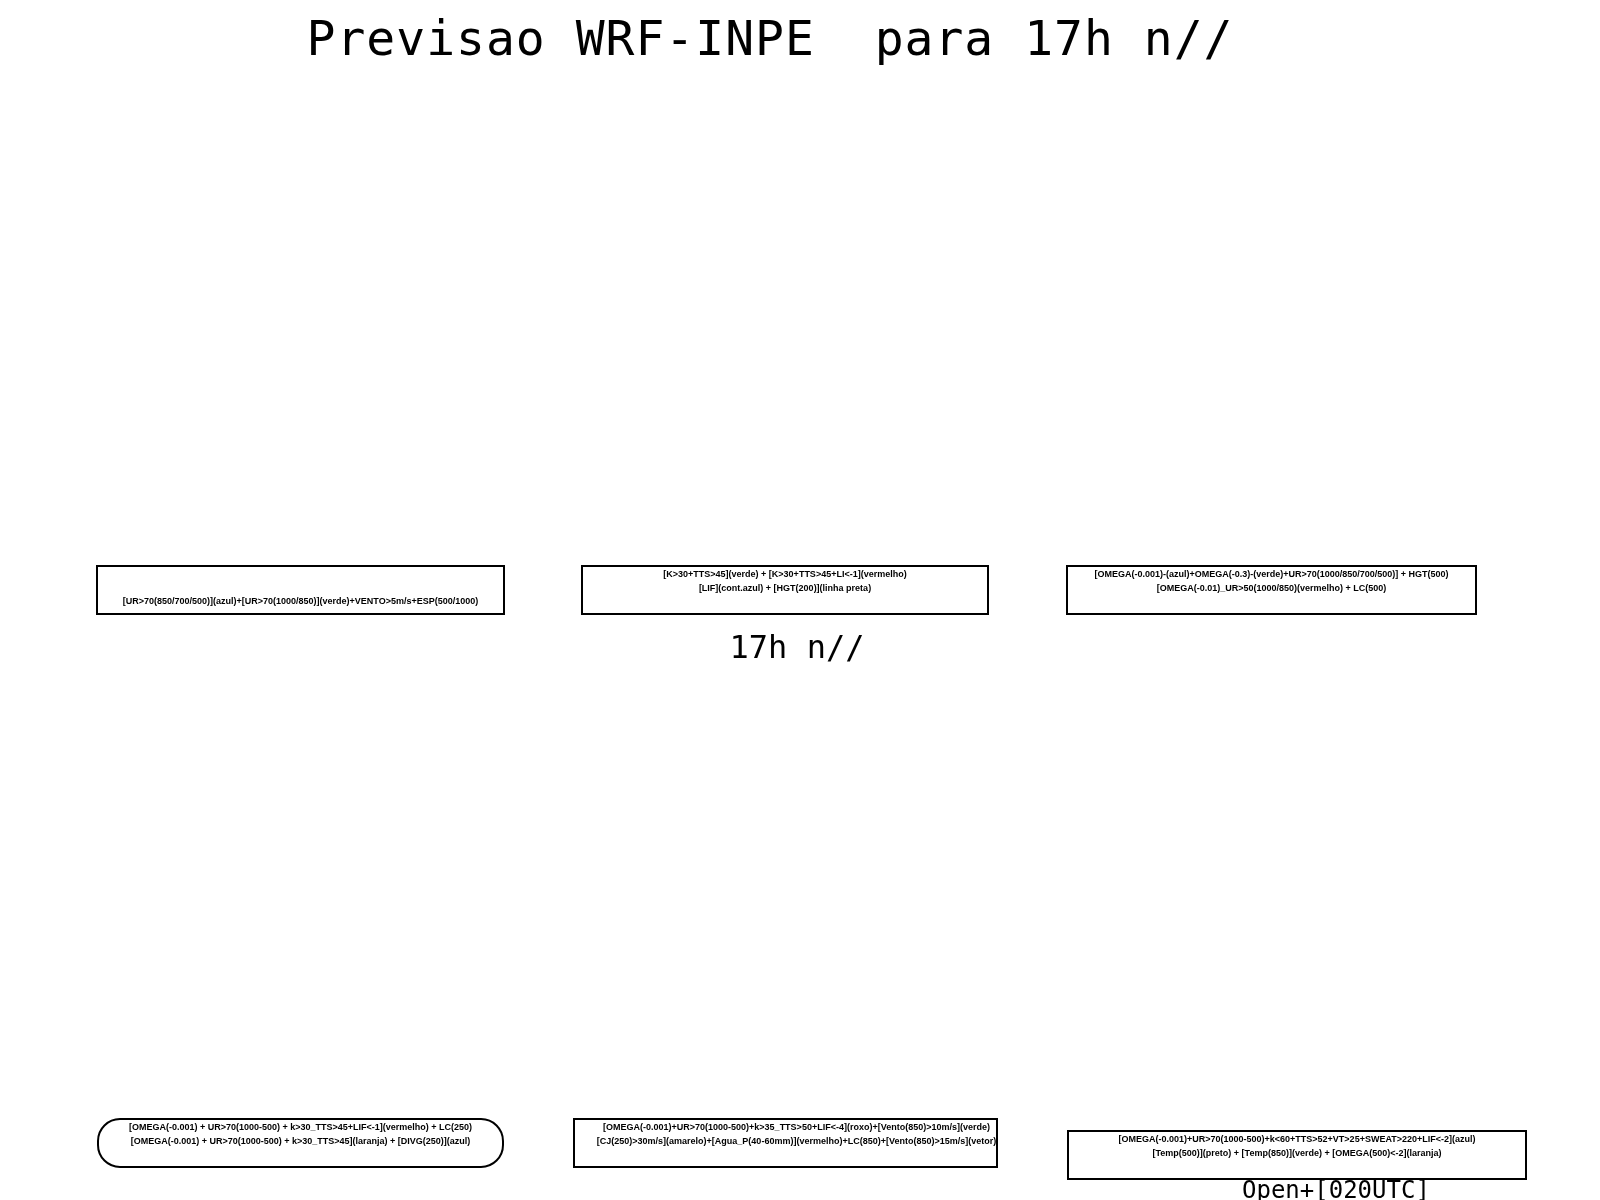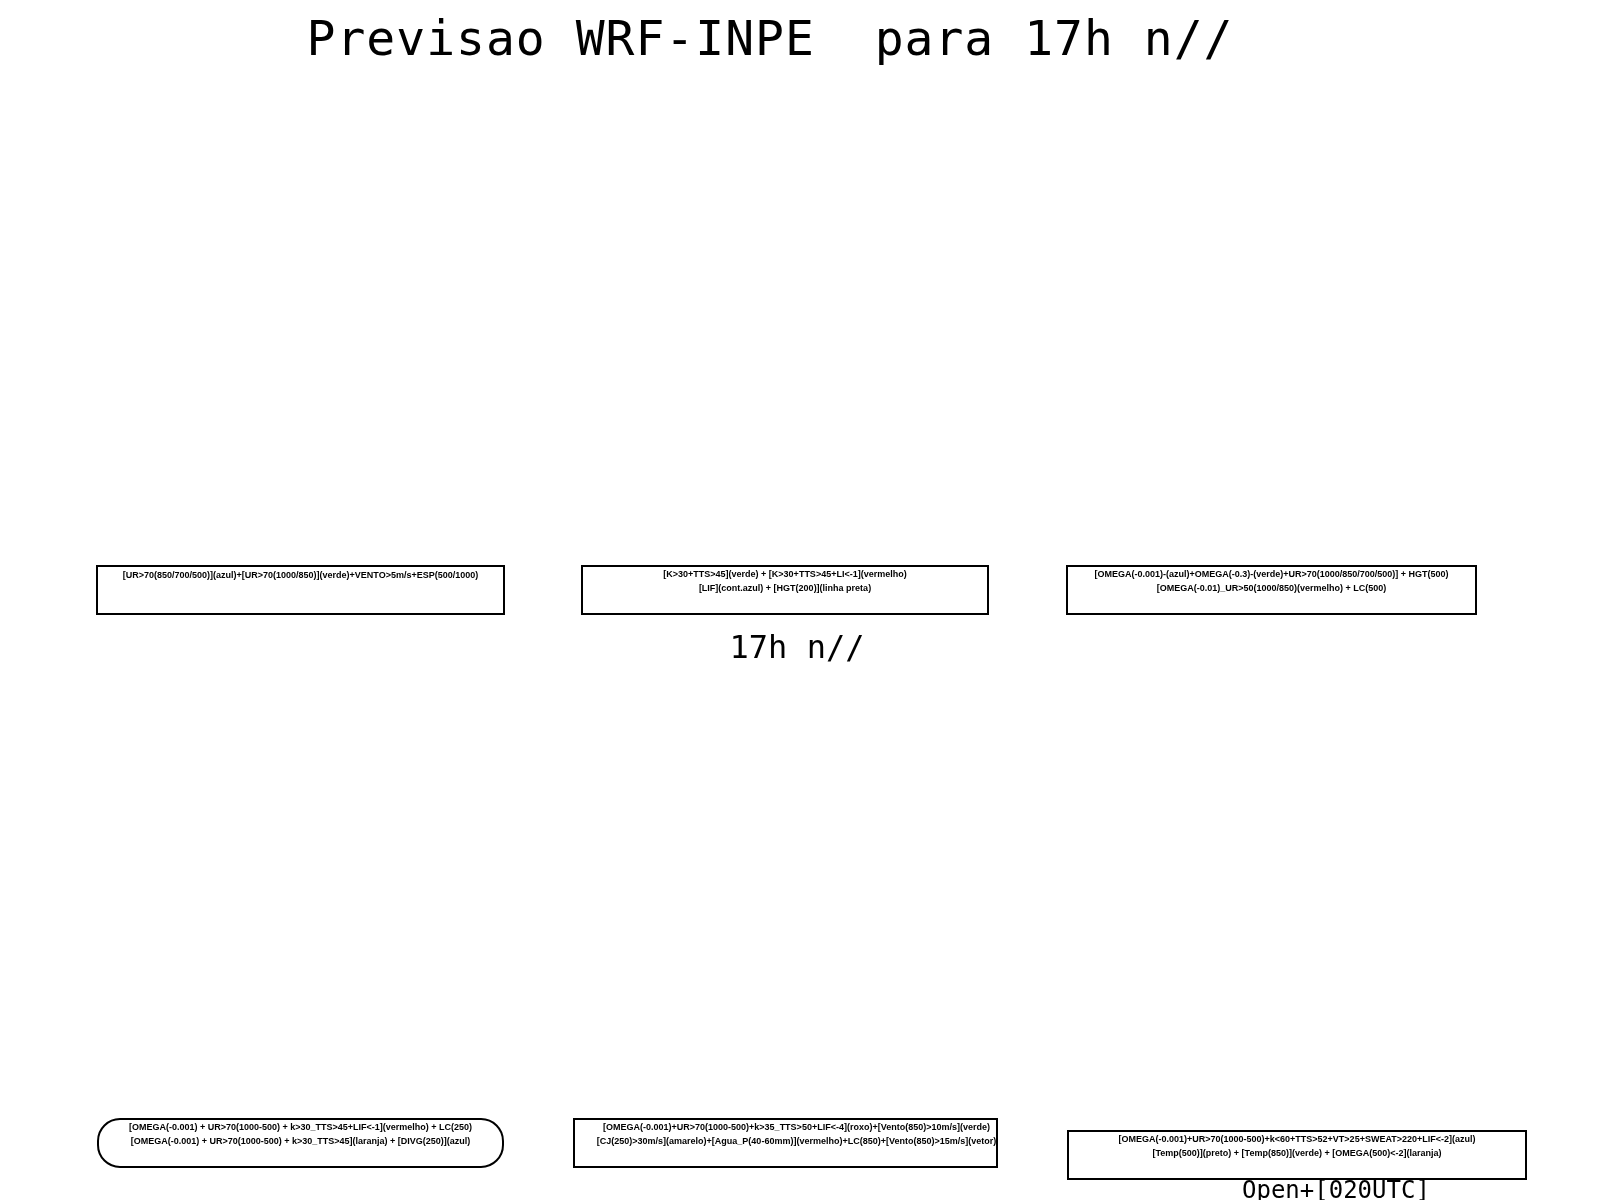--- a/index.html
+++ b/index.html
@@ -58,21 +58,21 @@
     height: 50px;
     display: flex;
     flex-direction: column;
     justify-content: flex-start;
     align-items: center;
     text-align: center;
     overflow: hidden;
   }
   .legend-panel.single-line {
     justify-content: flex-start;
-    padding-top: 1px;
+    padding-top: 27px;
   }
   .legend-line {
     display: block;
     font-family: "Liberation Sans", sans-serif;
     font-weight: bold;
     font-size: 9px;
     line-height: 14px;
     letter-spacing: 0px;
     white-space: pre;
     color: #000000;

